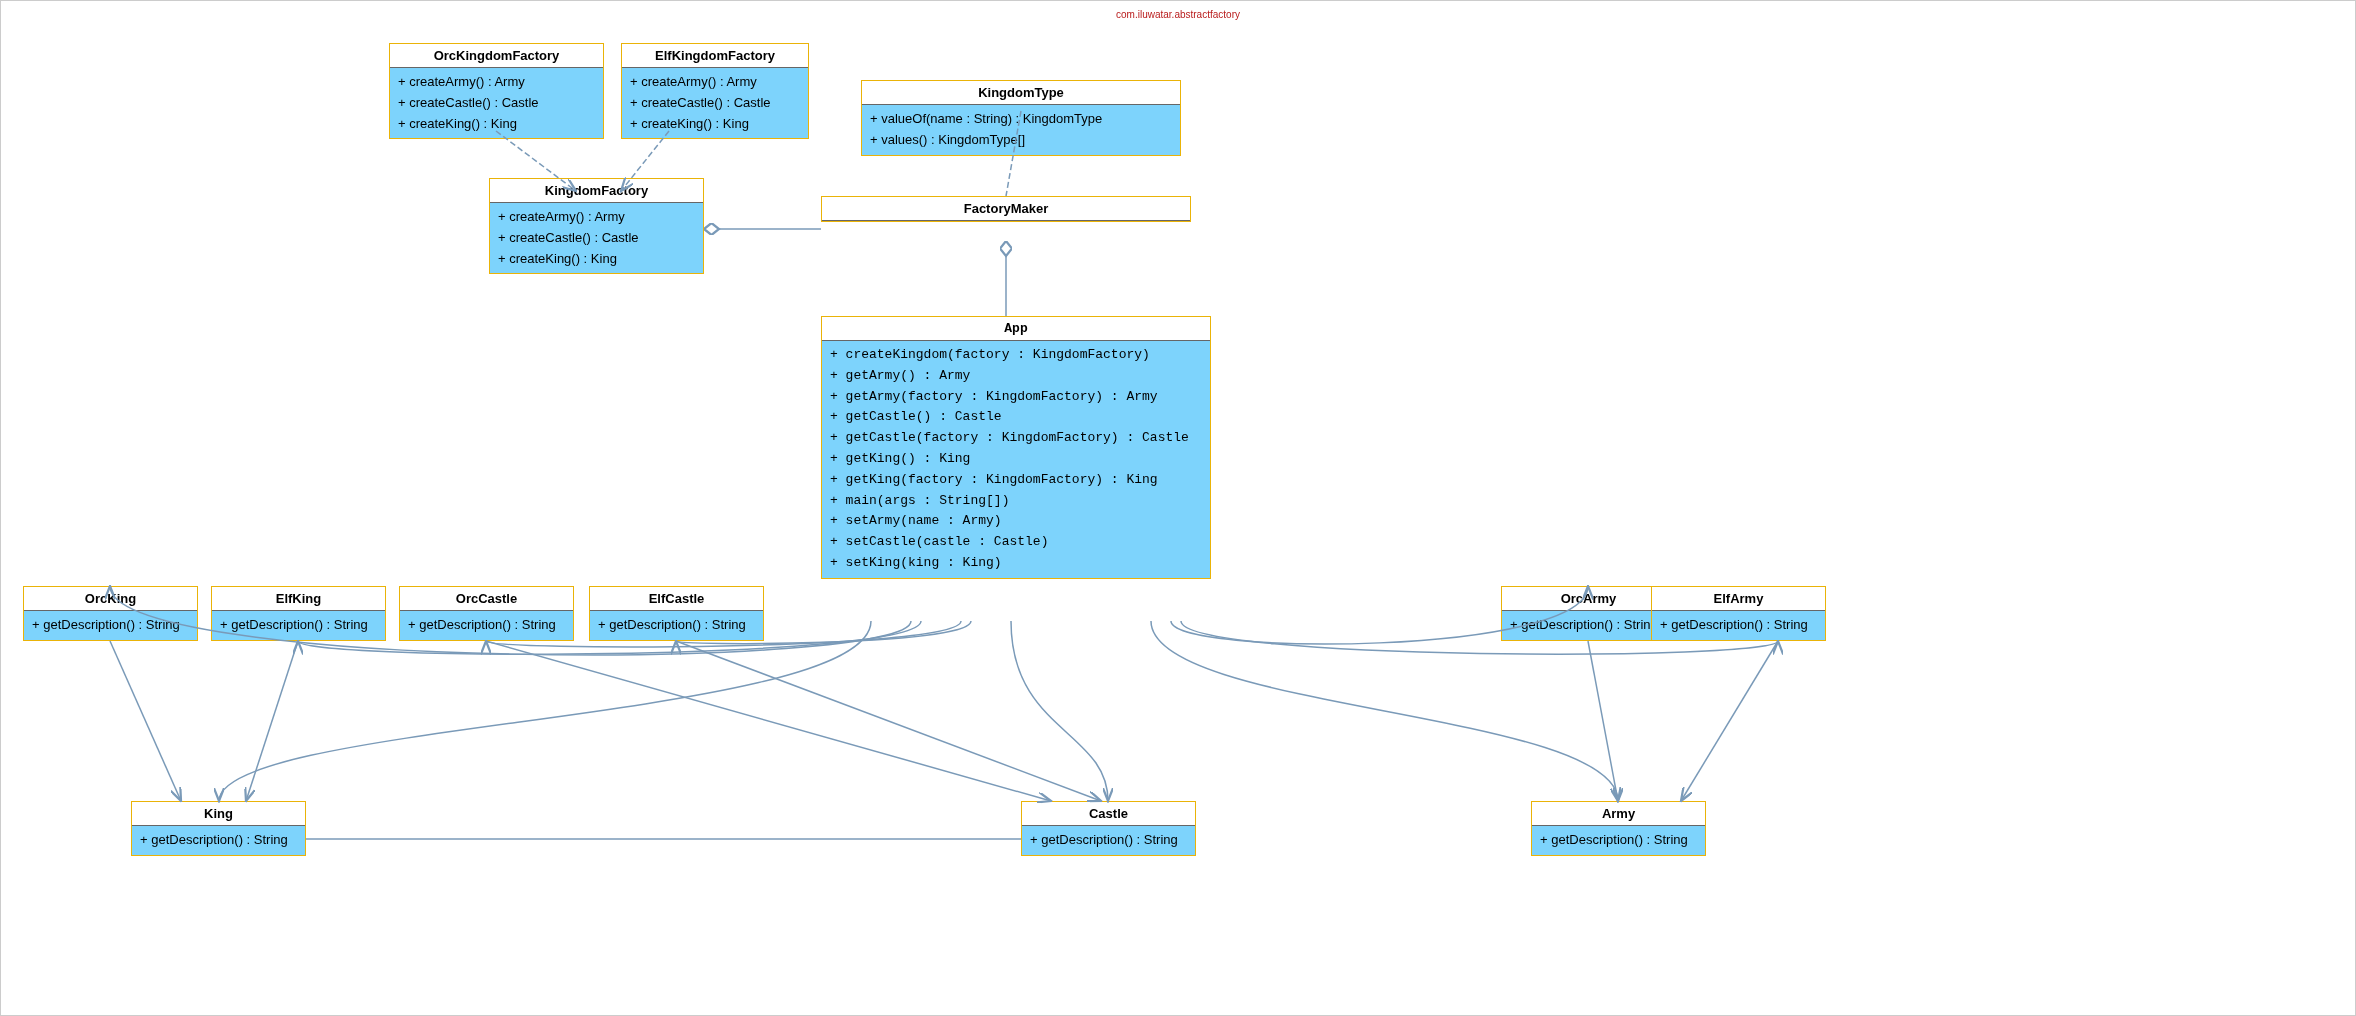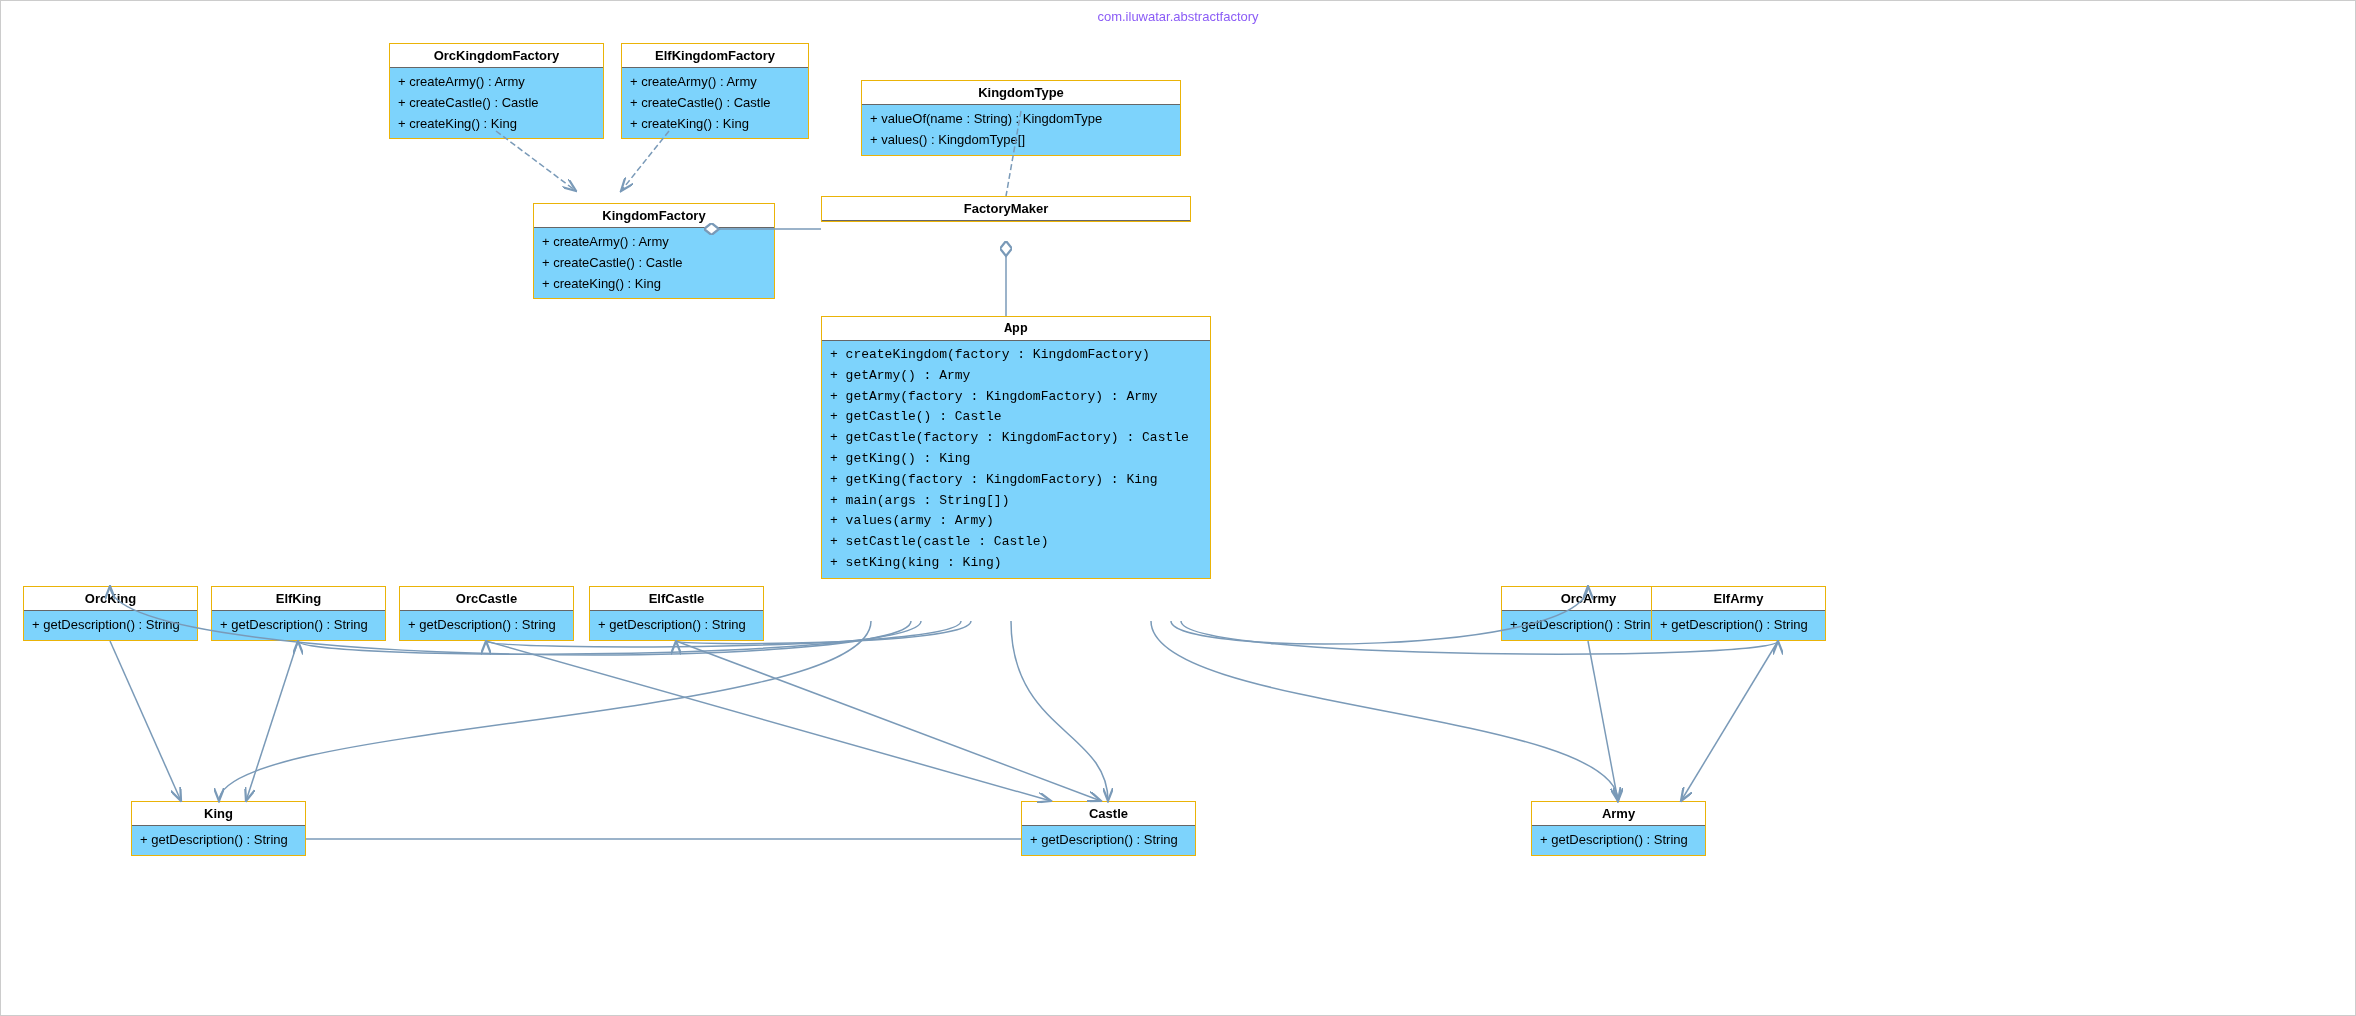--- a/index.html
+++ b/index.html
@@ -14,22 +14,22 @@
     }
     .diagram-container {
       width: 2356px;
       height: 1016px;
       position: relative;
       border: 1px solid #ccc;
     }
     .package-label {
       position: absolute;
       text-align: center;
-      color: #8b5cf6;
-      font-size: 13px;
+      color: #b91c1c;
+      font-size: 10px;
     }
     .uml-box {
       position: absolute;
       border: 1px solid #eab308;
       background: #7dd3fc;
     }
     .uml-box-title {
       text-align: center;
       font-weight: bold;
       padding: 4px 8px;
@@ -78,21 +78,21 @@
   </div>
 
   <div class="uml-box" style="left: 860px; top: 55px; width: 320px; margin-top: 24px;">
     <div class="uml-box-title">KingdomType</div>
     <div class="uml-box-body">
       <div>+ valueOf(name : String) : KingdomType</div>
       <div>+ values() : KingdomType[]</div>
     </div>
   </div>
 
-  <div class="uml-box" style="left: 488px; top: 202px; width: 242px; margin-left: 44px;">
+  <div class="uml-box" style="left: 488px; top: 177px; width: 215px;">
     <div class="uml-box-title">KingdomFactory</div>
     <div class="uml-box-body">
       <div>+ createArmy() : Army</div>
       <div>+ createCastle() : Castle</div>
       <div>+ createKing() : King</div>
     </div>
   </div>
 
   <div class="uml-box" style="left: 820px; top: 195px; width: 370px;">
     <div class="uml-box-title">FactoryMaker</div>
@@ -102,21 +102,21 @@
     <div class="uml-box-title">App</div>
     <div class="uml-box-body">
       <div>+ createKingdom(factory : KingdomFactory)</div>
       <div>+ getArmy() : Army</div>
       <div>+ getArmy(factory : KingdomFactory) : Army</div>
       <div>+ getCastle() : Castle</div>
       <div>+ getCastle(factory : KingdomFactory) : Castle</div>
       <div>+ getKing() : King</div>
       <div>+ getKing(factory : KingdomFactory) : King</div>
       <div>+ main(args : String[])</div>
-      <div>+ values(army : Army)</div>
+      <div>+ setArmy(name : Army)</div>
       <div>+ setCastle(castle : Castle)</div>
       <div>+ setKing(king : King)</div>
     </div>
   </div>
 
   <div class="uml-box" style="left: 22px; top: 585px; width: 175px;">
     <div class="uml-box-title">OrcKing</div>
     <div class="uml-box-body">
       <div>+ getDescription() : String</div>
     </div>

